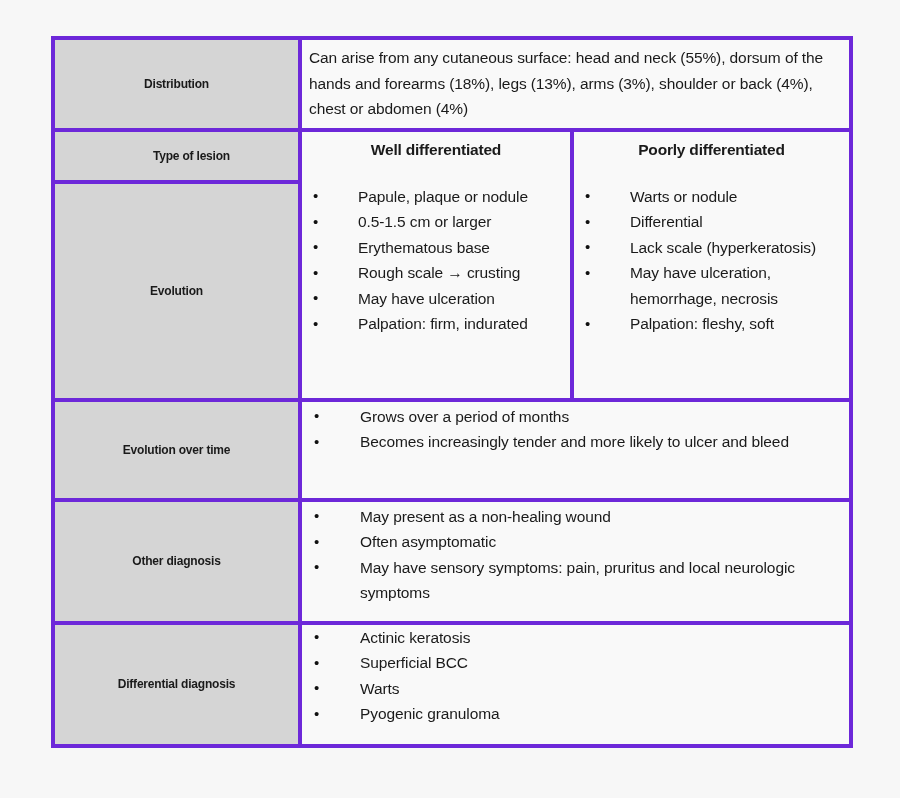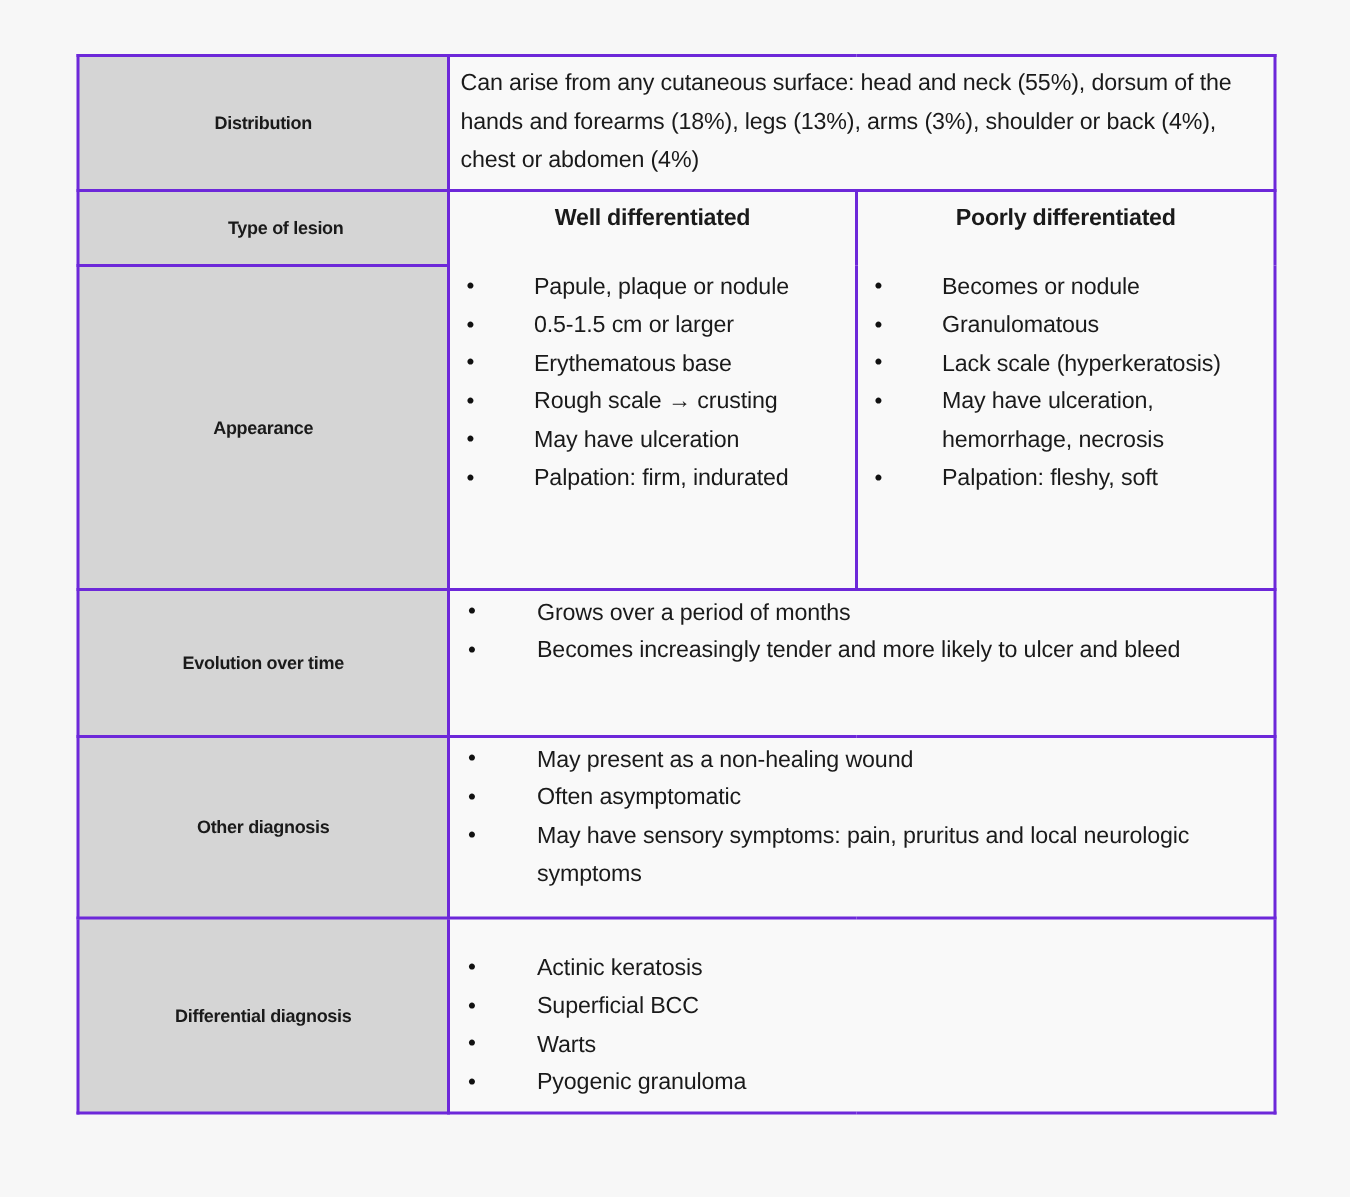--- a/index.html
+++ b/index.html
@@ -26,21 +26,21 @@
     position: absolute;
     left: 51px;
     top: 36px;
     width: 798px;
     border-collapse: collapse;
     table-layout: fixed;
     background: #f9f9f9;
   }
 
   .clinical-table td {
-    border: 2px solid #6d28d9;
+    border: 4px solid #6d28d9;
     vertical-align: middle;
     padding: 0;
   }
 
   
   col.label-col  { width: 247px; }
   col.body-col-a { width: 272px; }
   col.body-col-b { width: 279px; }
 
   td.row-label {
@@ -73,21 +73,21 @@
     line-height: 25px;
     padding: 5px 4px 0 4px;
     letter-spacing: -0.2px;
   }
 
   ul.bullets {
     list-style: none;
     margin: 0;
     padding: 2px 6px 6px 0;
   }
-  ul.bullets.tight { padding-top: 20px; }
+  ul.bullets.tight { padding-top: 0; }
 
   ul.bullets li {
     position: relative;
     font-size: 15.5px;
     line-height: 25.5px;
     padding-left: 56px;
     letter-spacing: -0.1px;
     margin: 0;
   }
   ul.bullets li::before {
@@ -128,35 +128,35 @@
         <td class="row-label" style="height:40px;padding-left:36px;">Type of lesion</td>
         <td class="content" style="border-bottom:none;margin-top:32px;">
           <div class="col-head">Well differentiated</div>
         </td>
         <td class="content" style="border-bottom:none;">
           <div class="col-head">Poorly differentiated</div>
         </td>
       </tr>
 
       <tr>
-        <td class="row-label" style="height:206px;">Appearance</td>
+        <td class="row-label" style="height:206px;">Evolution</td>
         <td class="content" style="border-top:none;">
           <ul class="bullets">
             <li>Papule, plaque or nodule</li>
             <li>0.5-1.5 cm or larger</li>
             <li>Erythematous base</li>
             <li>Rough scale → crusting</li>
             <li>May have ulceration</li>
             <li>Palpation: firm, indurated</li>
           </ul>
         </td>
         <td class="content" style="border-top:none;">
           <ul class="bullets">
-            <li>Becomes or nodule</li>
-            <li>Granulomatous</li>
+            <li>Warts or nodule</li>
+            <li>Differential</li>
             <li>Lack scale (hyperkeratosis)</li>
             <li>May have ulceration, hemorrhage, necrosis</li>
             <li>Palpation: fleshy, soft</li>
           </ul>
         </td>
       </tr>
 
       <tr>
         <td class="row-label" style="height:88px;">Evolution over time</td>
         <td class="content" colspan="2">

